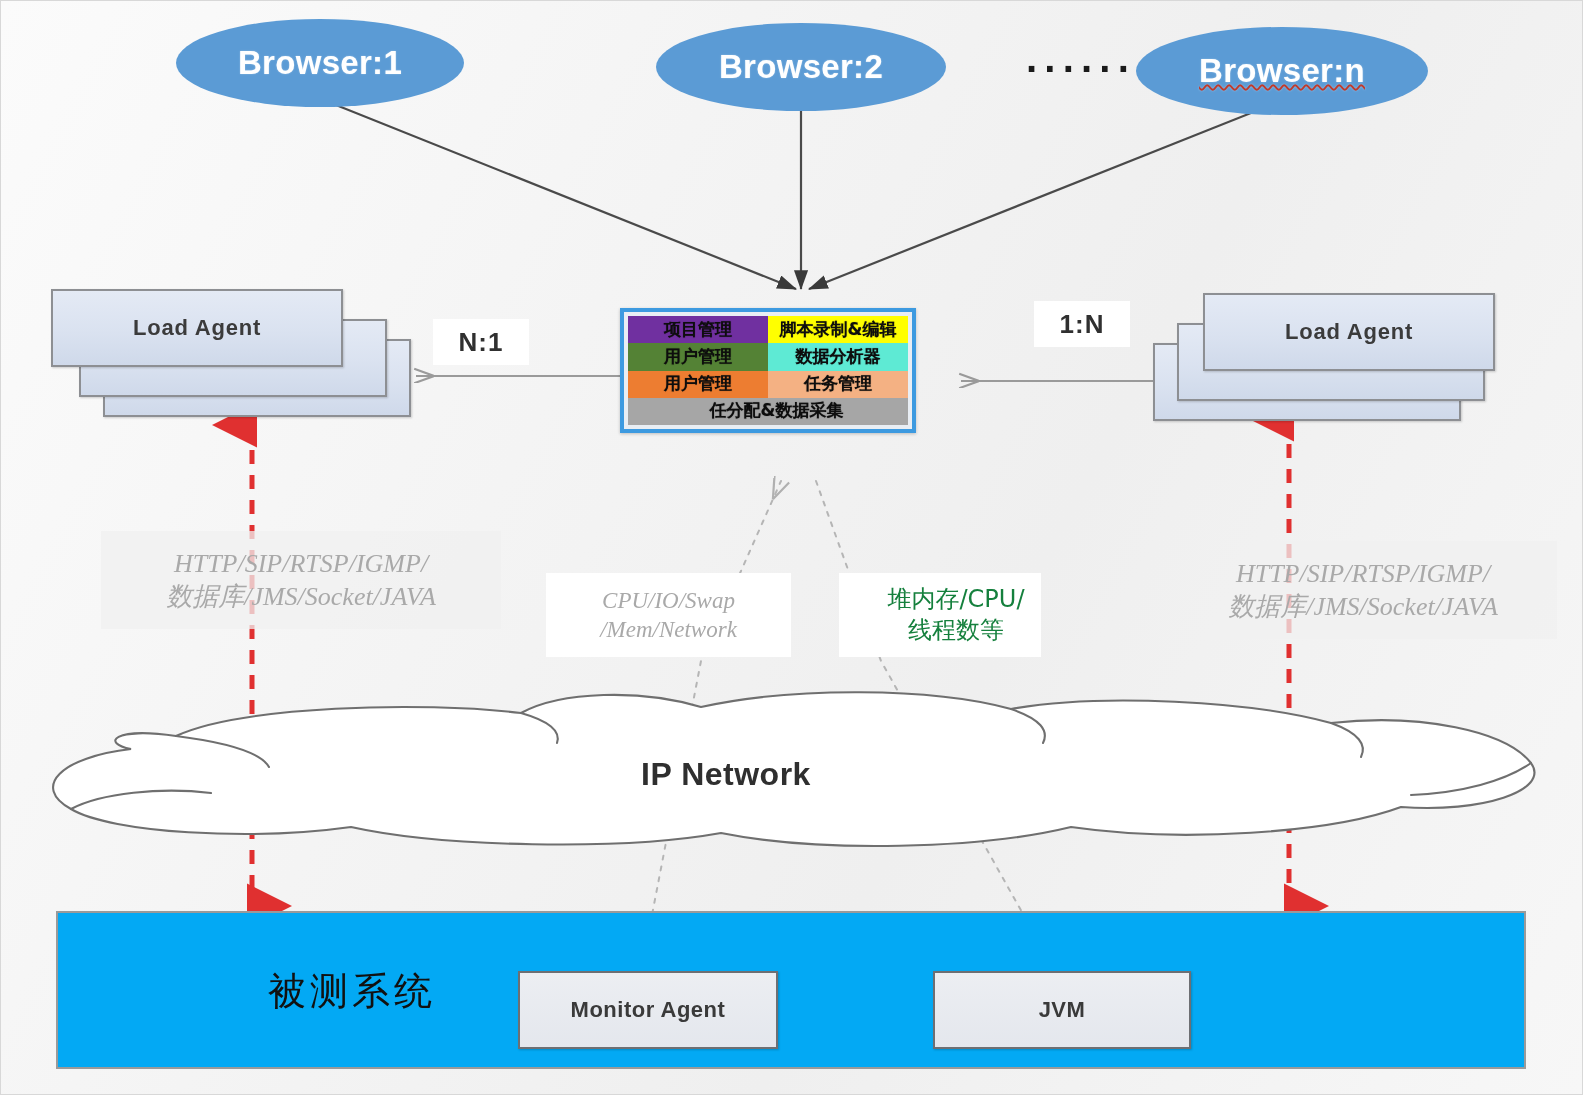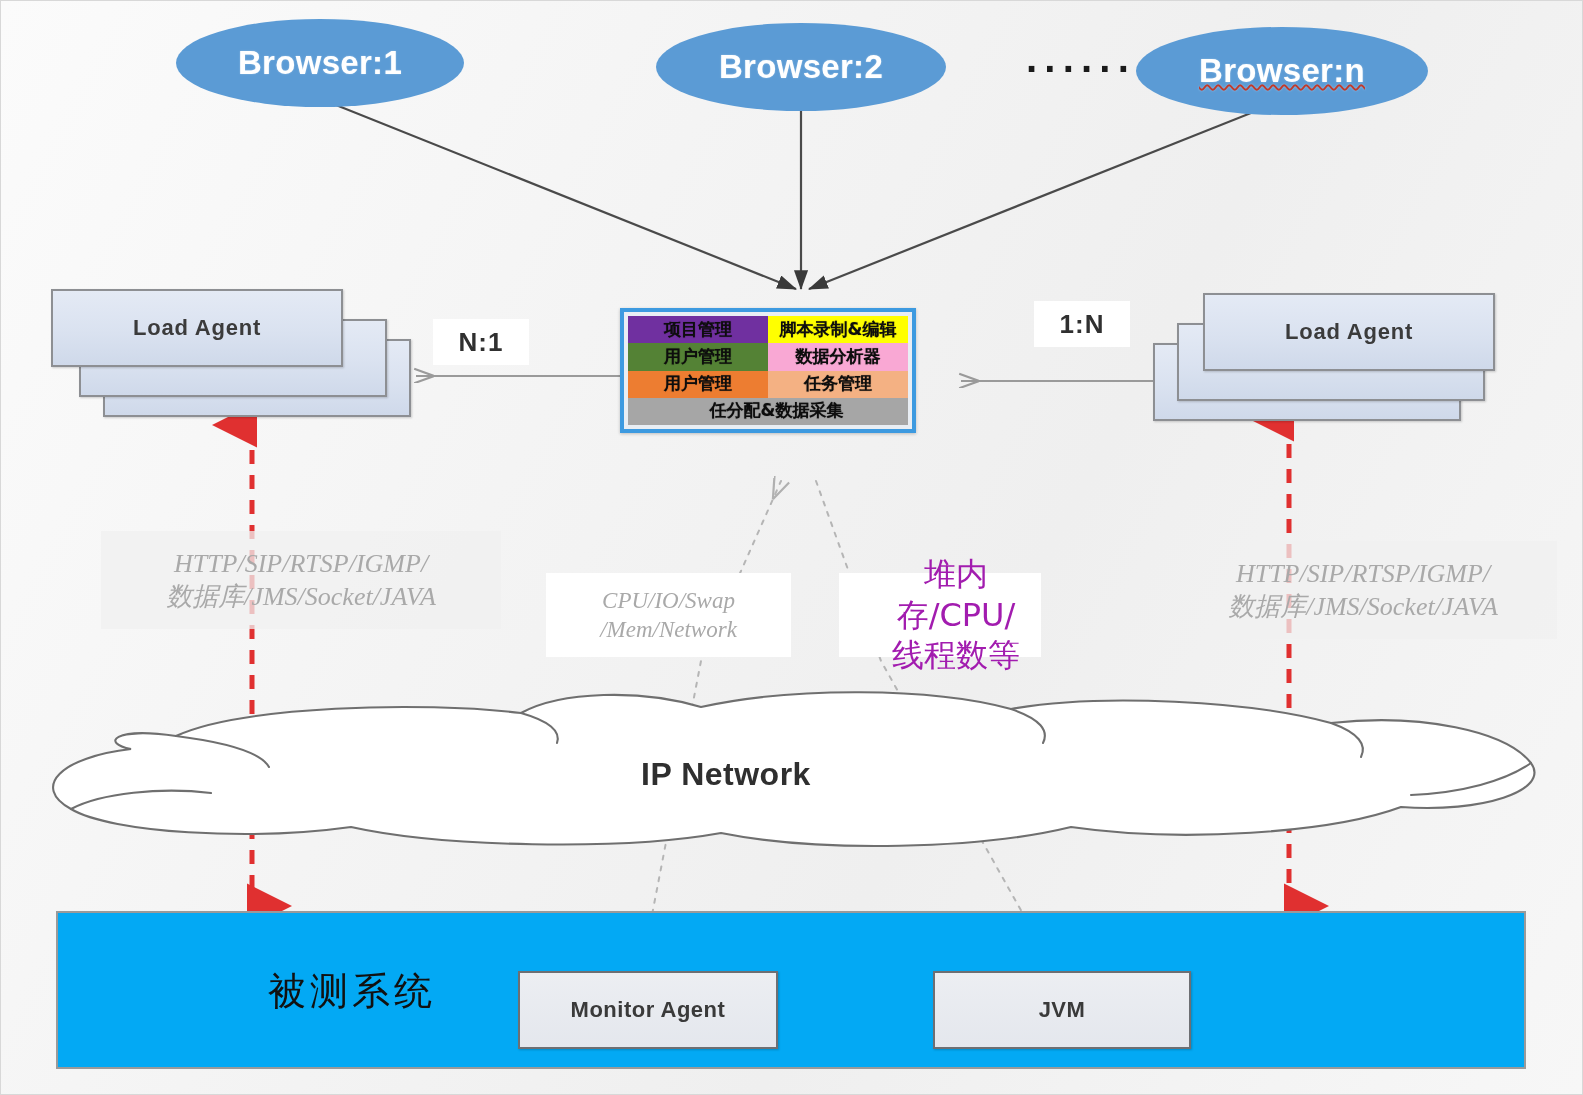--- a/index.html
+++ b/index.html
@@ -123,24 +123,24 @@
     text-align: center;
     display: flex;
     flex-direction: column;
     align-items: center;
     justify-content: center;
   }
   .caption.protocol { background: rgba(240,240,240,.75); }
   .caption.metric   { background: #ffffff; font-size: 23px; }
   .caption.metric-cn {
     background: #ffffff;
-    color: #a21caf;
+    color: #15803d;
     font-family: "DejaVu Sans", "Liberation Sans", sans-serif;
     font-style: normal;
-    font-size: 32px;
+    font-size: 24px;
     padding-left: 32px;
   }
 
   
   #cloud-label {
     color: #2f2f2f;
     font-size: 32px;
     font-weight: 700;
     letter-spacing: .5px;
     display: flex;
@@ -279,21 +279,21 @@
 
   <div class="abs ratio-chip" style="left:432px; top:318px; width:96px; height:46px;">N:1</div>
 
   <div class="abs ratio-chip" style="left:1033px; top:300px; width:96px; height:46px;">1:N</div>
 
   <div class="abs" id="controller" style="left: 619px; top: 295px; width: 296px; height: 125px; border-color: rgb(61, 154, 224); margin-top: 12px;">
     <div class="ctrl-grid" id="ctrl-grid">
         <div class="ctrl-cell" style="background: rgb(112, 48, 160);">项目管理</div>
         <div class="ctrl-cell" style="background: rgb(255, 255, 0);">脚本录制&amp;编辑</div>
         <div class="ctrl-cell" style="background: rgb(84, 130, 53);">用户管理</div>
-        <div class="ctrl-cell" style="background: #f9a8d4;">数据分析器</div>
+        <div class="ctrl-cell" style="background: #5eead4;">数据分析器</div>
         <div class="ctrl-cell" style="background: rgb(237, 125, 49);">用户管理</div>
         <div class="ctrl-cell" style="background: rgb(244, 177, 131);">任务管理</div>
         <div class="ctrl-cell full" style="background: rgb(166, 166, 166);">任分配&amp;数据采集</div>
       </div>
   </div>
 
   <div class="abs caption protocol" style="left:100px; top:530px; width:400px; height:98px;">
     <div>HTTP/SIP/RTSP/IGMP/</div>
     <div>数据库/JMS/Socket/JAVA</div>
   </div>

